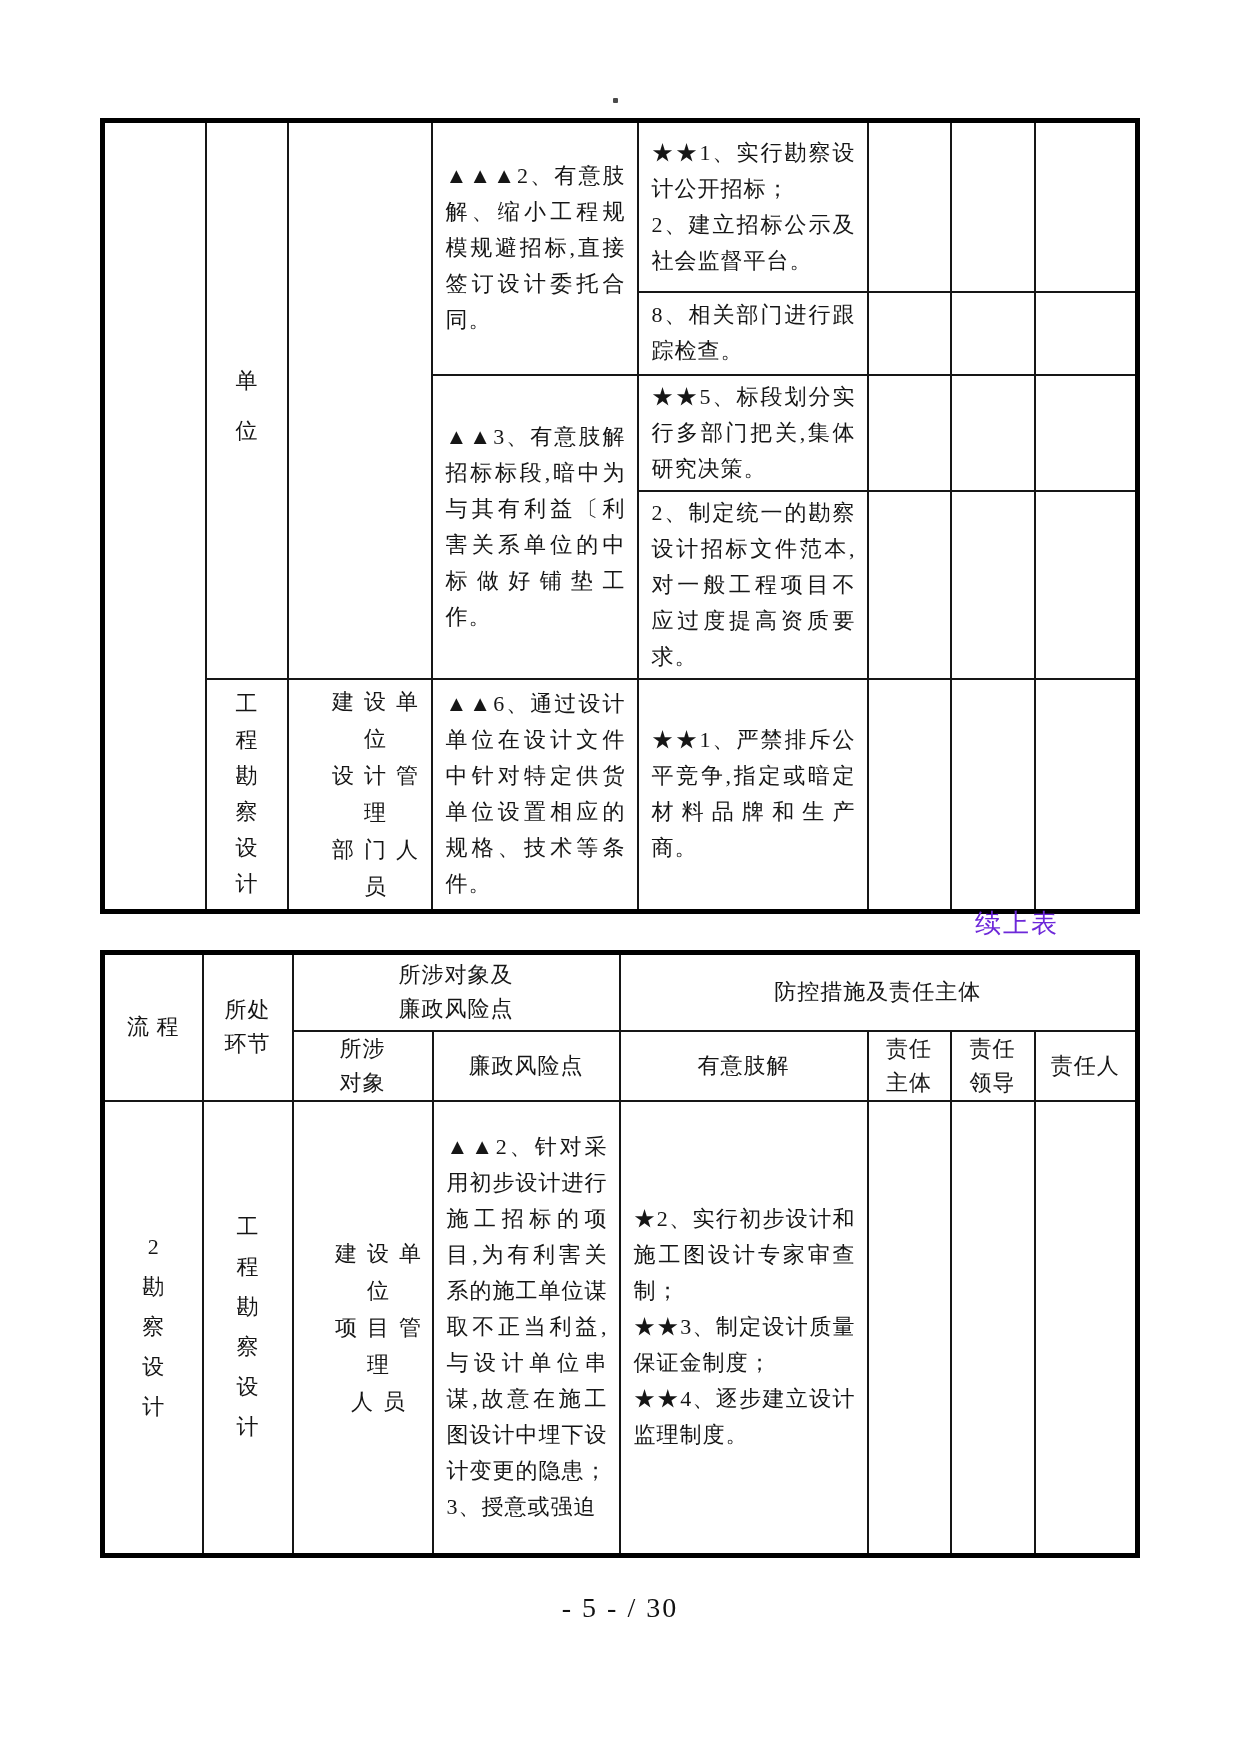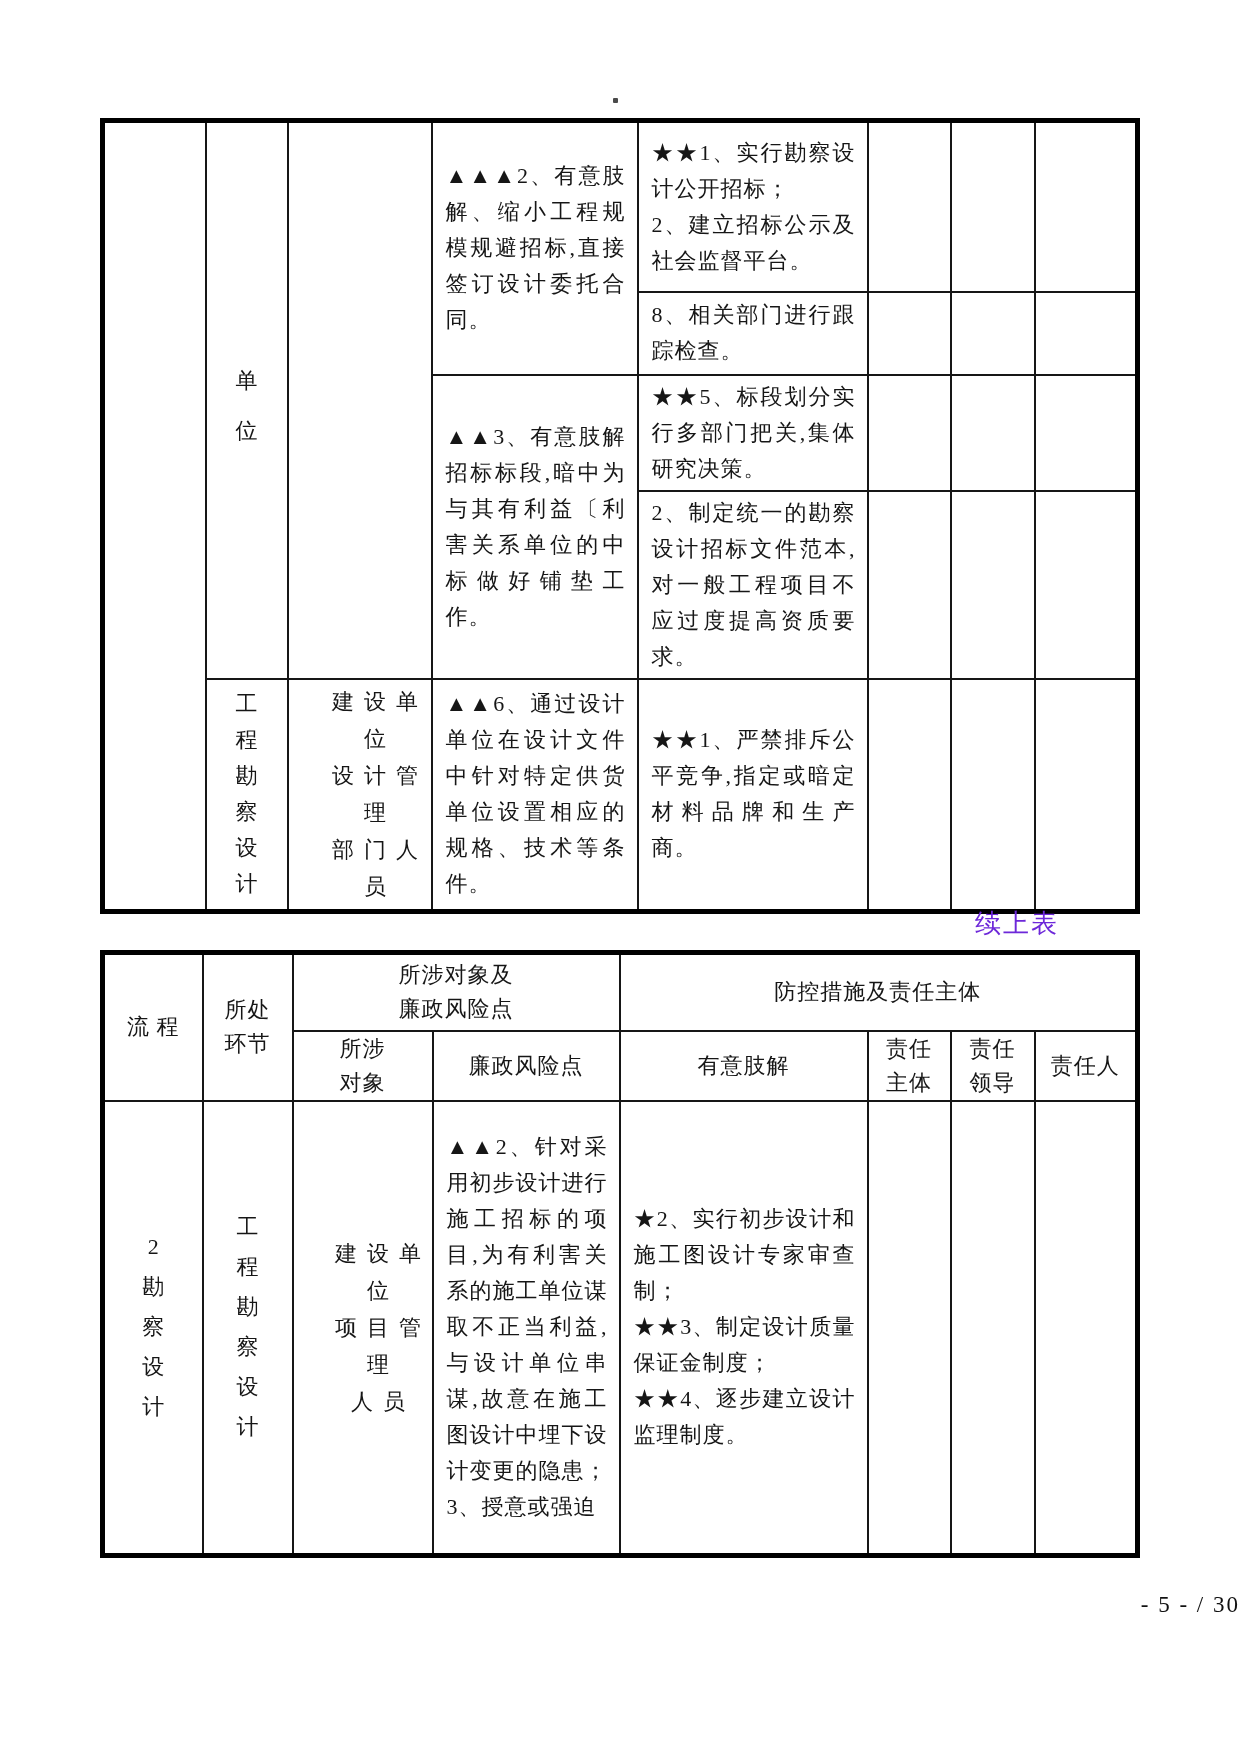--- a/index.html
+++ b/index.html
@@ -16,21 +16,21 @@
   td.vtop{vertical-align:top;}
   .txt{font-size:22px;line-height:36px;letter-spacing:1px;}
   .just{text-align:justify;text-justify:inter-character;white-space:pre-line;padding:3px 11px 3px 13px;}
   .vchars{white-space:pre-line;text-align:center;font-size:22px;}
   .lh36{line-height:36px;}
   .lh40{line-height:40px;}
   .unit{line-height:50px;padding-top:12px;}
   .spread{white-space:pre-line;text-align:center;font-size:22px;line-height:37px;letter-spacing:10px;padding-left:21px;margin-left:20px;}
   .hdr{white-space:pre-line;text-align:center;font-size:22px;line-height:34px;letter-spacing:1px;}
   .contlabel{position:absolute;left:975px;top:908px;font-size:26px;letter-spacing:2px;line-height:32px;color:#6d28d9;}
-  .footer{position:absolute;left:0;top:1592px;width:100%;text-align:right;font-size:23px;letter-spacing:2px;color:#111;}
+  .footer{position:absolute;left:0;top:1592px;width:100%;text-align:center;font-size:28px;letter-spacing:2px;color:#111;}
 </style>
 </head>
 <body>
 
 <div class="page">
 
   <div class="stray"></div>
 
   <div class="twrap t1">
     <table class="doc">

